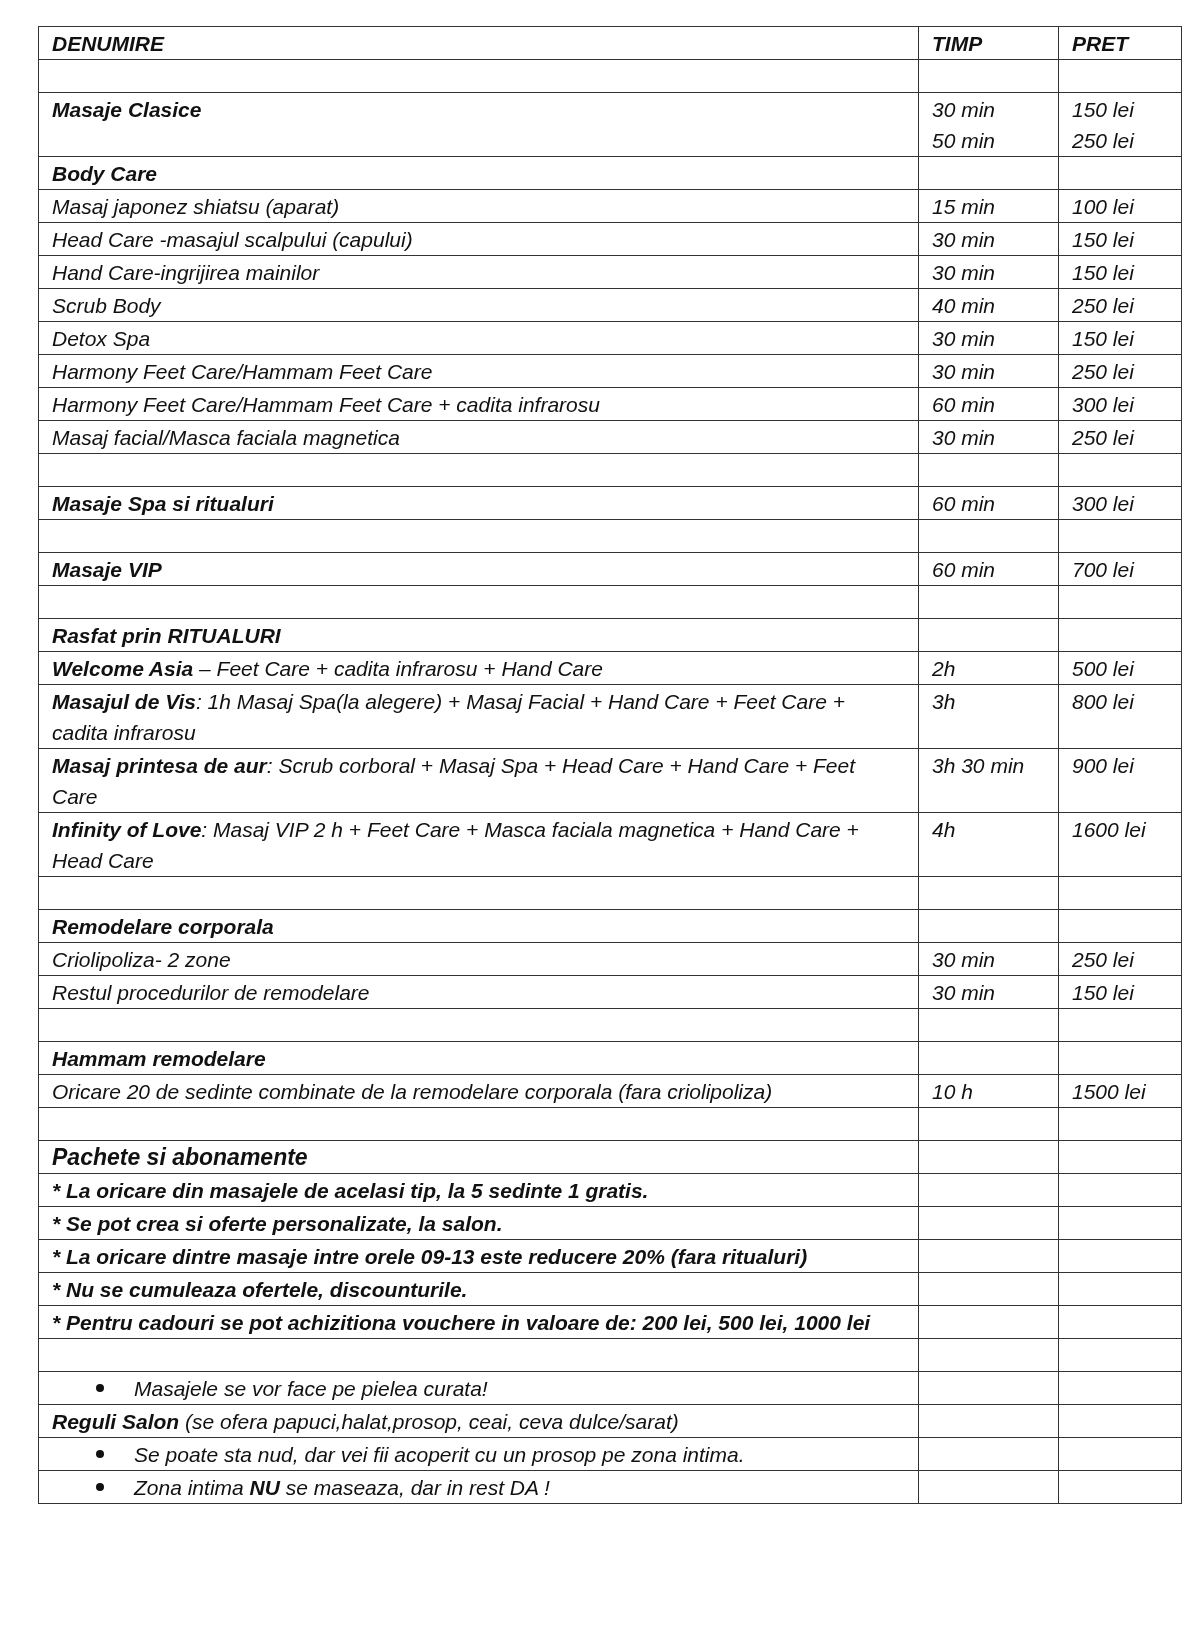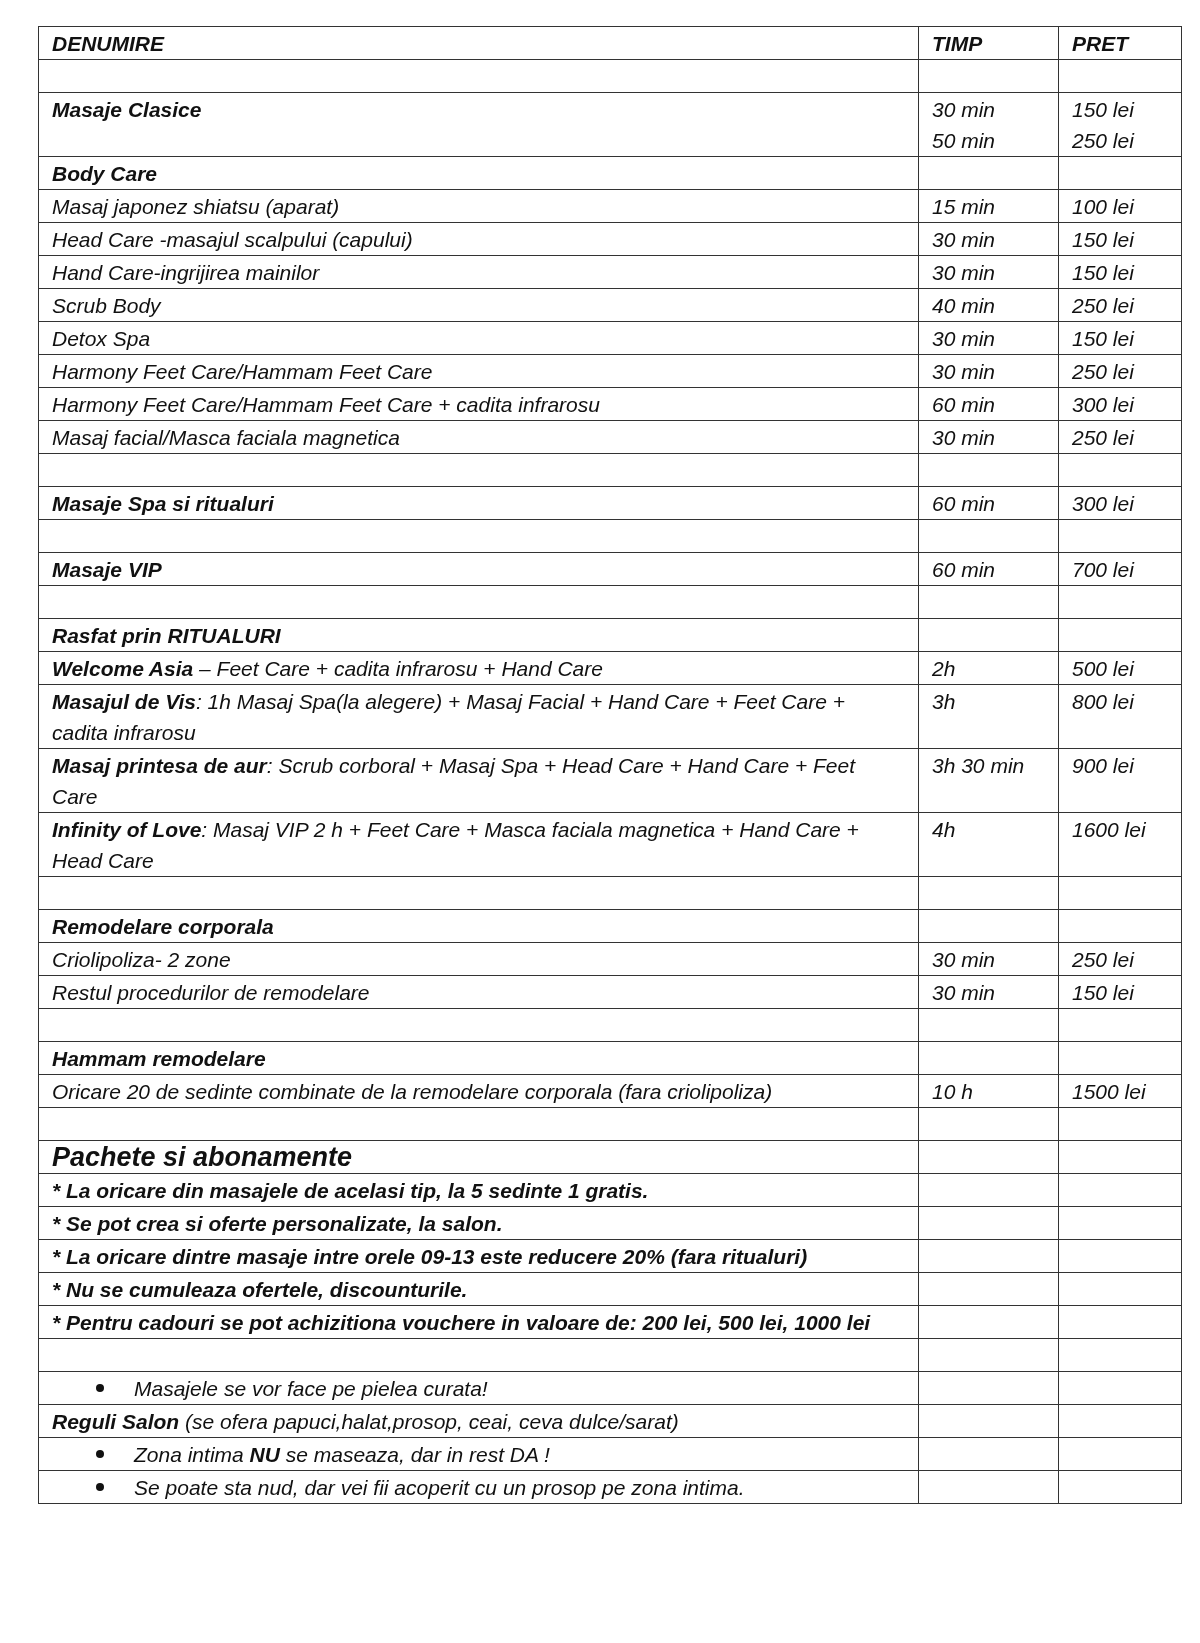--- a/index.html
+++ b/index.html
@@ -9,21 +9,21 @@
     width: 1143px; border-collapse: collapse; table-layout: fixed;
     font-size: 21px; line-height: 31px; font-style: italic;
   }
   table.price td {
     border: 1.5px solid #333; vertical-align: top;
     padding: 1px 13px 0 13px; white-space: normal;
   }
   col.c1 { width: 880px; } col.c2 { width: 140px; } col.c3 { width: 123px; }
   .b { font-weight: bold; }
   .empty td { height: 31px; }
-  .big { font-size: 27px; }
+  .big { font-size: 23px; }
   .bul { padding-left: 57px !important; }
   .dot { display: inline-block; width: 8px; height: 8px; border-radius: 50%; background:#111; margin-right: 30px; vertical-align: middle; position: relative; top: -2px; }
 </style>
 </head>
 <body>
 
 <table class="price">
   <colgroup>
       <col class="c1">
       <col class="c2">
@@ -234,23 +234,23 @@
         <td class="bul"><span class="dot"></span><span>Masajele se vor face pe pielea curata!</span></td>
         <td></td>
         <td></td>
       </tr>
   <tr>
         <td><span class="b">Reguli Salon</span><span> (se ofera papuci,halat,prosop, ceai, ceva dulce/sarat)</span></td>
         <td></td>
         <td></td>
       </tr>
   <tr>
+        <td class="bul"><span class="dot"></span><span>Se poate sta nud, dar vei fii acoperit cu un prosop pe zona intima.</span></td>
+        <td></td>
+        <td></td>
+      </tr>
+  <tr>
         <td class="bul"><span class="dot"></span><span>Zona intima </span><span class="b">NU</span><span> se maseaza, dar in rest DA !</span></td>
-        <td></td>
-        <td></td>
-      </tr>
-  <tr>
-        <td class="bul"><span class="dot"></span><span>Se poate sta nud, dar vei fii acoperit cu un prosop pe zona intima.</span></td>
         <td></td>
         <td></td>
       </tr>
 </tbody>
   </table>
 
 </body></html>

